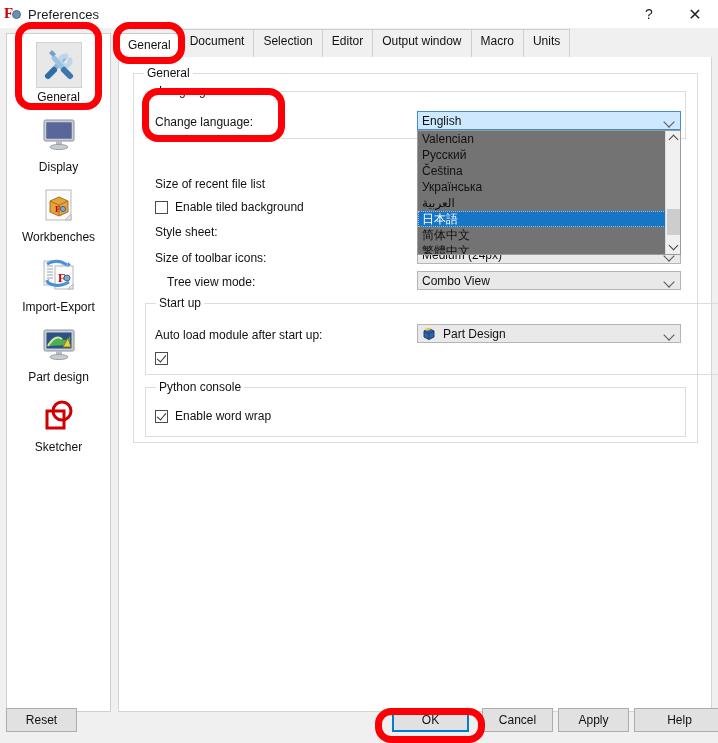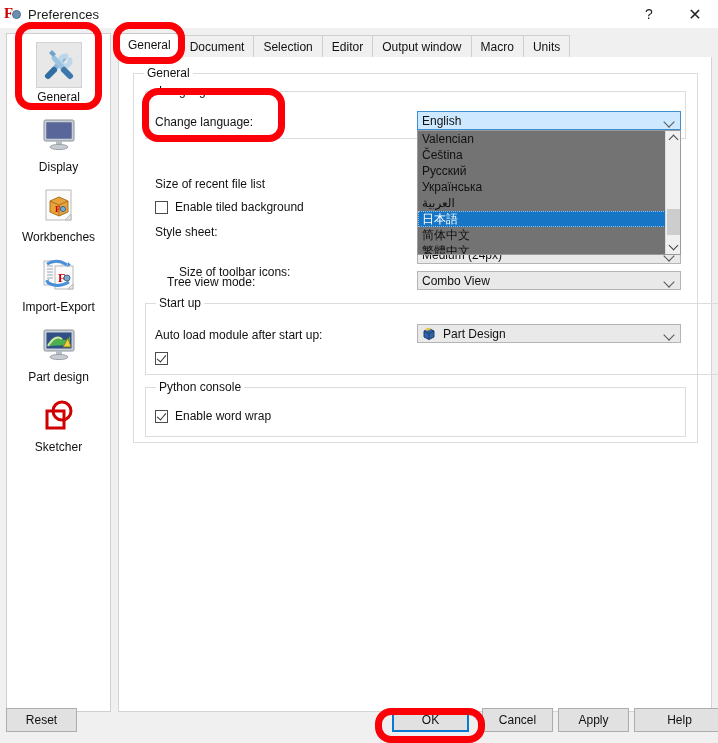--- a/index.html
+++ b/index.html
@@ -100,21 +100,21 @@
     width: 594px; height: 679px;
   }
   .tabbar {
     position: absolute; left: 0; top: 0;
     height: 24px; width: 100%;
     display: flex; align-items: flex-end;
     border-bottom: 1px solid #c8c8c8;
     background: transparent;
   }
   .tab {
-    height: 22px; line-height: 22px;
+    height: 28px; line-height: 22px;
     padding: 0 9px;
     font-size: 12px; color: #111;
     background: #f0f0f0;
     border: 1px solid #cfcfcf;
     border-bottom: none;
     margin-right: -1px;
     box-sizing: border-box;
     cursor: default;
     white-space: nowrap;
   }
@@ -423,21 +423,21 @@
 
       <div class="row-label" style="left:36px; top:120px;">Size of recent file list</div>
 
       <div class="checkrow" style="left:36px; top:143px;">
         <span class="cbox"></span>
         <span>Enable tiled background</span>
       </div>
 
       <div class="row-label" style="left:36px; top:168px;">Style sheet:</div>
 
-      <div class="row-label" style="left:36px; top:208px;margin-left:24px;">Size of toolbar icons:</div>
+      <div class="row-label" style="left:36px; top:194px;">Size of toolbar icons:</div>
       <div class="combo" style="left:298px; top:188px; width:264px;">
         <span class="combo-text">Medium (24px)</span>
         <span class="chev"></span>
       </div>
 
       <div class="row-label" style="left:48px; top:218px;">Tree view mode:</div>
       <div class="combo" style="left:298px; top:214px; width:264px;">
         <span class="combo-text">Combo View</span>
         <span class="chev"></span>
       </div>
@@ -465,22 +465,22 @@
       <div class="group" style="left:26px; top:330px; width:541px; height:50px;">
         <span class="group-title">Python console</span>
       </div>
       <div class="checkrow" style="left:36px; top:352px;">
         <span class="cbox checked"></span>
         <span>Enable word wrap</span>
       </div>
 
       <div class="dropdown-list" style="left:298px; top:73px; width:264px; height:125px;">
         <div class="dd-item">Valencian</div>
+        <div class="dd-item">Русский</div>
         <div class="dd-item">Čeština</div>
-        <div class="dd-item">Русский</div>
         <div class="dd-item">Українська</div>
         <div class="dd-item">العربية</div>
         <div class="dd-item selected">日本語</div>
         <div class="dd-item">简体中文</div>
         <div class="dd-item">繁體中文</div>
 
         <div class="dd-scroll">
           <div class="dd-arrow up">
               <i></i>
             </div>

